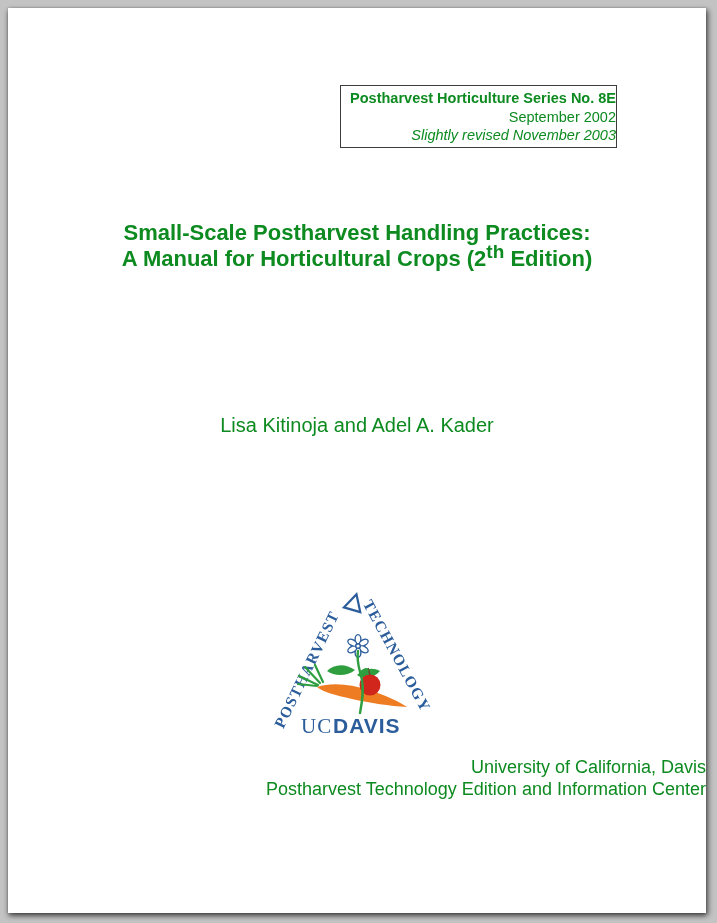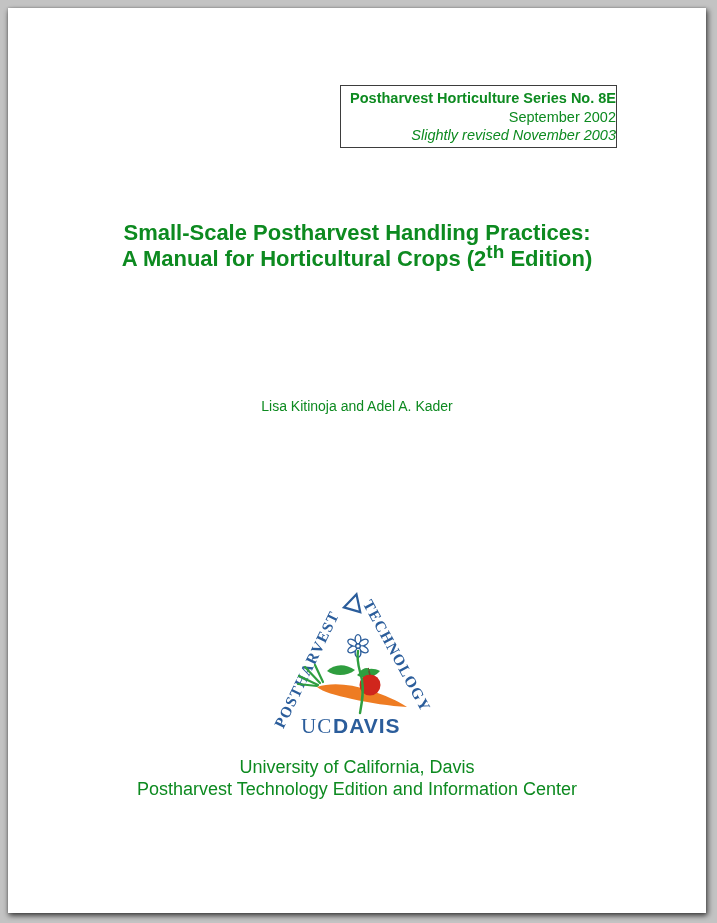--- a/index.html
+++ b/index.html
@@ -31,29 +31,29 @@
   }
   .header-box .series{font-weight:bold;white-space:nowrap;}
   .header-box .revision{font-style:italic;}
   .title{
     position:absolute;top:212px;left:0;width:100%;margin:0;
     text-align:center;color:var(--text_green);
     font-size:22px;line-height:26px;font-weight:bold;
   }
   .title sup{font-size:19px;line-height:0;}
   .authors{
-    position:absolute;top:390px;left:0;width:100%;
-    text-align:center;color:var(--text_green);font-size:14px;
+    position:absolute;top:406px;left:0;width:100%;
+    text-align:center;color:var(--text_green);font-size:20px;
   }
   .logo{
     position:absolute;top:572px;left:50%;transform:translateX(-50%);
   }
   .footer{
     position:absolute;top:748px;left:0;width:100%;
-    text-align:center;color:var(--text_green);
+    text-align:right;color:var(--text_green);
     font-size:18px;line-height:22px;
   }
   
   .side-text{font-family:"Liberation Serif",serif;font-weight:bold;font-size:15.5px;
              fill:var(--logo_blue);letter-spacing:1.2px;}
   .uc-text{font-family:"Liberation Serif",serif;font-size:21px;fill:var(--logo_blue);letter-spacing:1px;}
   .davis-text{font-family:"Liberation Sans",sans-serif;font-weight:bold;font-size:21px;
               fill:var(--logo_blue);letter-spacing:1px;}
   .blue-stroke{stroke:var(--logo_blue);fill:none;}
   .petal{fill:#fff;stroke:var(--logo_blue);stroke-width:1.4;}

